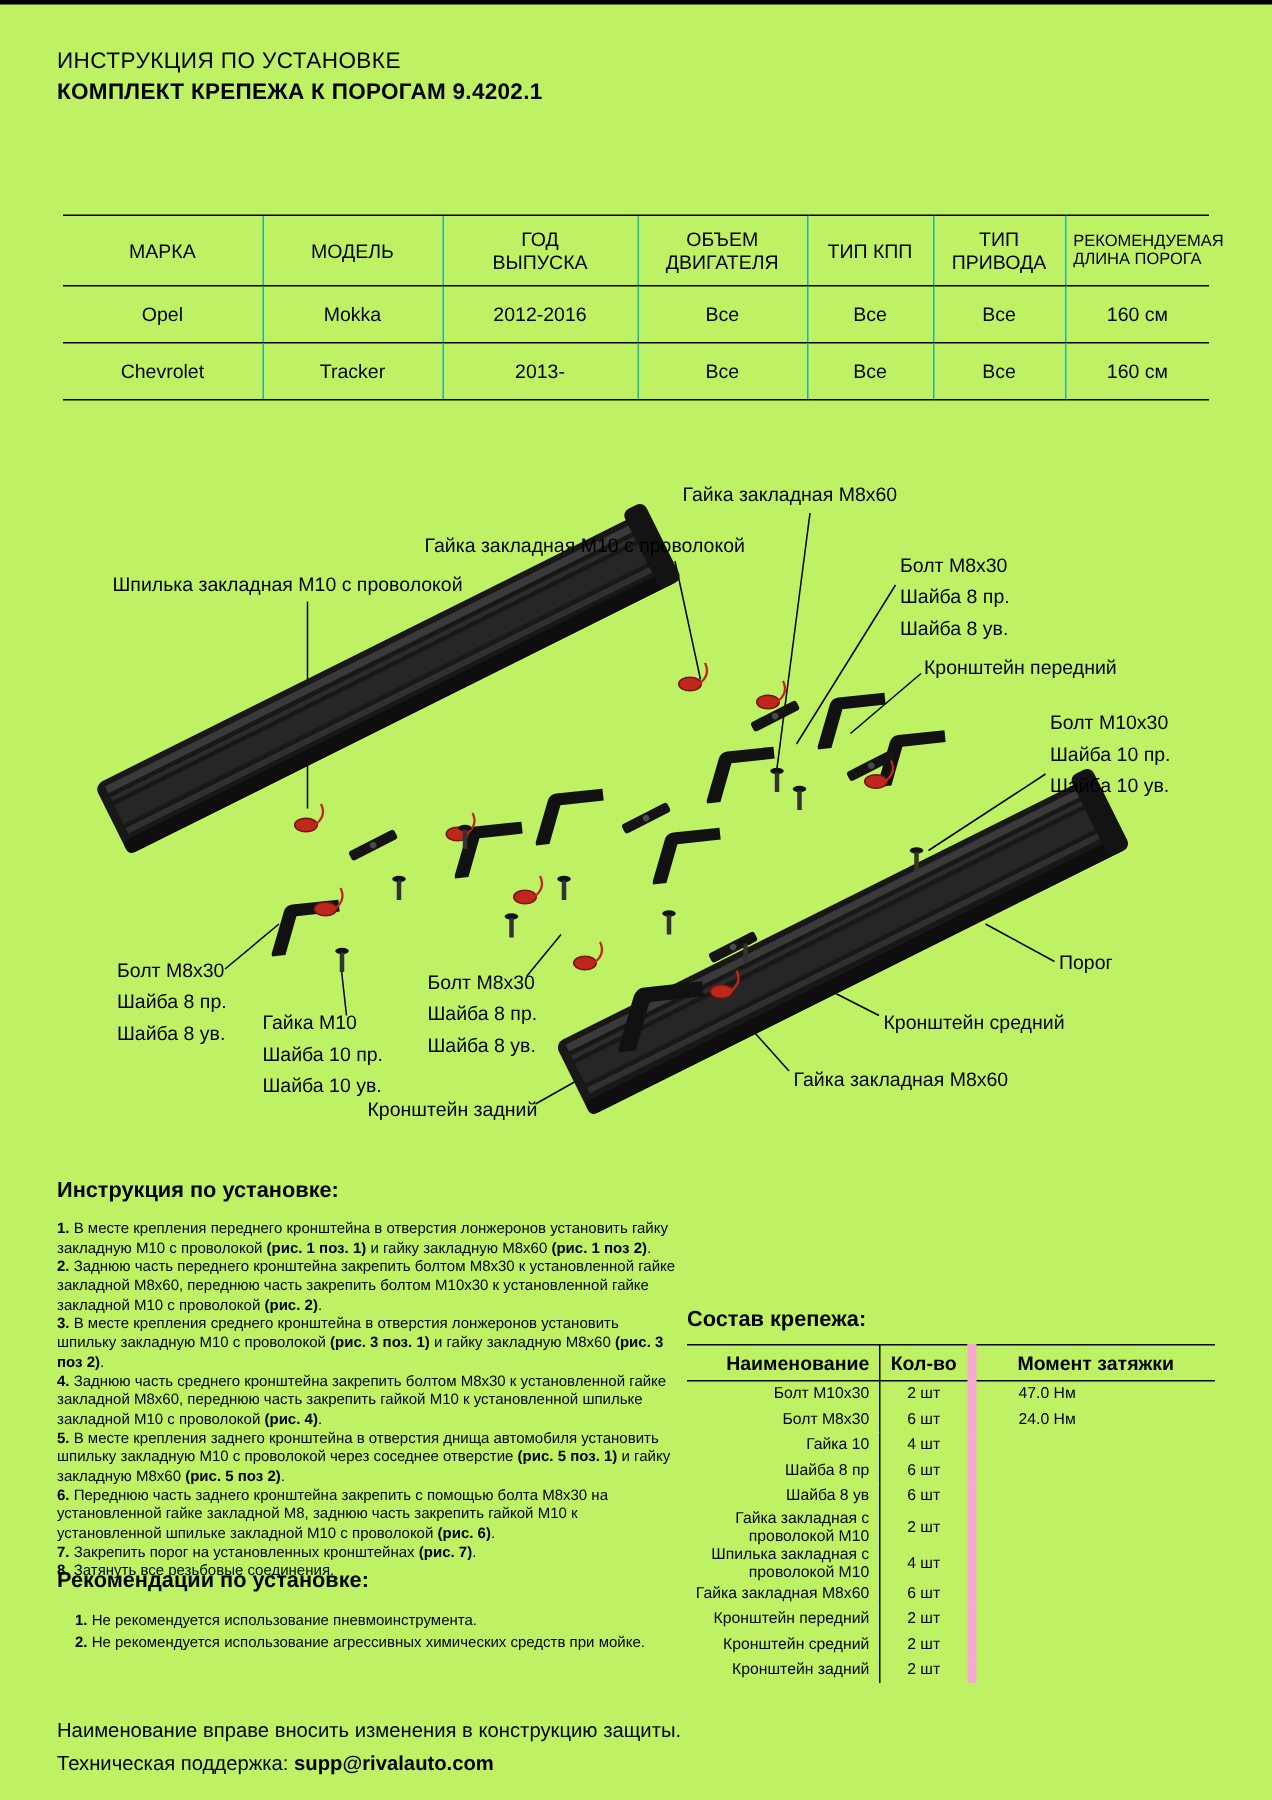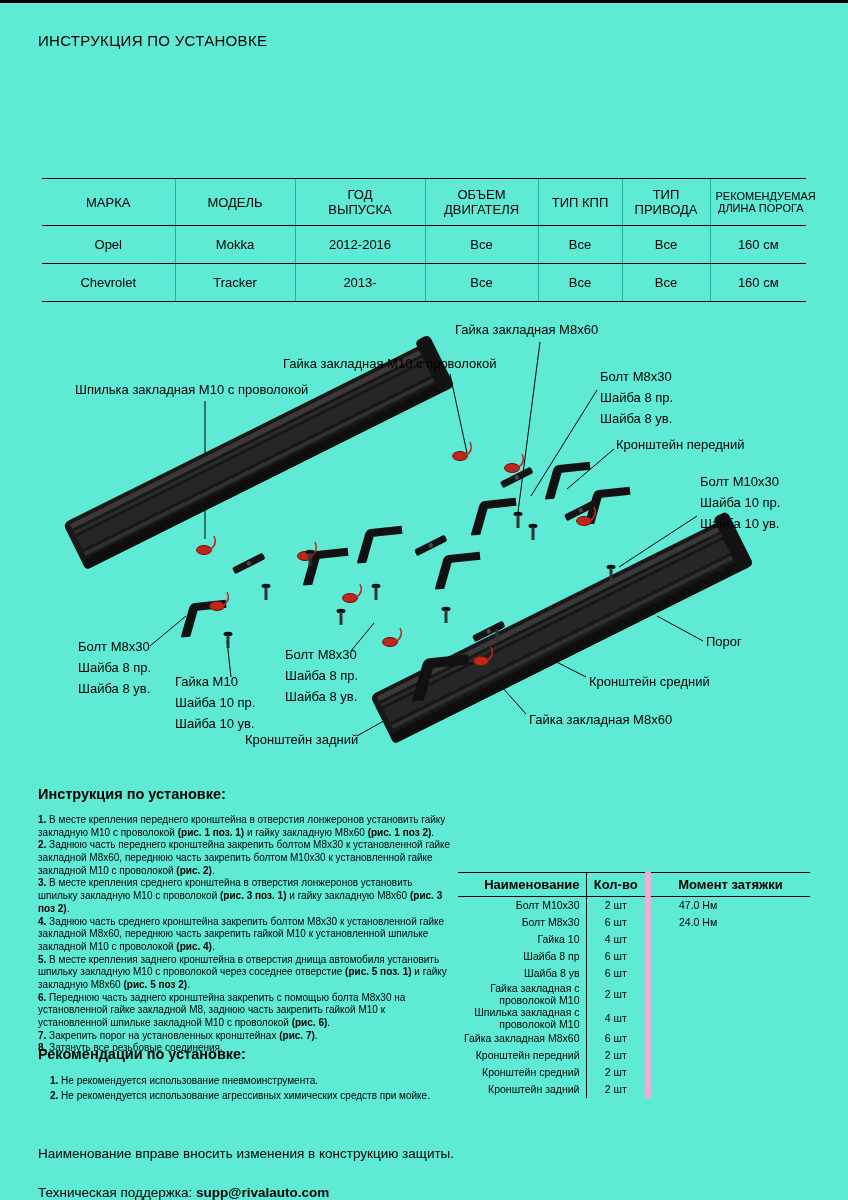--- a/index.html
+++ b/index.html
@@ -1,30 +1,30 @@
 <!DOCTYPE html>
 <html><head>
 <meta charset="utf-8">
 <style>
   * { margin:0; padding:0; box-sizing:border-box; }
   html,body { background:#ffffff; }
   body { width:848px; height:1200px; font-family:"Liberation Sans", sans-serif; color:#000; }
-  .page { position:relative; width:848px; height:1200px; background:#5eead4; overflow:hidden; }
+  .page { position:relative; width:848px; height:1200px; background:#bef264; overflow:hidden; }
   .top-bar { position:absolute; top:0; left:0; width:100%; height:3px; background:#000; }
 
   .header { position:absolute; left:38px; top:32px; }
   .title1 { font-size:15px; letter-spacing:.3px; }
   .title2 { font-size:15px; font-weight:bold; margin-top:4px; letter-spacing:.2px; }
 
-  table.fitment { position:absolute; left:42px; top:143px; width:764px; border-collapse:collapse; font-size:13px; table-layout:fixed;margin-top:35px; }
+  table.fitment { position:absolute; left:42px; top:143px; width:764px; border-collapse:collapse; font-size:13px; table-layout:fixed; }
   .fitment th, .fitment td { border-bottom:1px solid #000; text-align:center; vertical-align:middle; font-weight:normal; white-space:pre-line; }
   .fitment th { border-top:1px solid #000; height:47px; }
   .fitment td { height:38px; }
   .fitment th + th, .fitment td + td { border-left:1px solid #14b8a6; }
-  .fitment th.last-col { font-size:11px; text-align:center; padding-left:5px; }
+  .fitment th.last-col { font-size:11px; text-align:left; padding-left:5px; }
 
   .diagram { position:absolute; left:0; top:310px; width:848px; height:470px; }
   .diagram svg { position:absolute; left:0; top:0; }
   .callout { position:absolute; font-size:13px; line-height:1.6; white-space:pre-line; }
 
   .instructions { position:absolute; left:38px; top:786px; width:414px; }
   .instructions h3 { font-size:14.5px; font-weight:bold; margin-bottom:12px; }
   .step { font-size:10px; line-height:1.27; }
   .recommend { position:absolute; left:38px; top:1046px; width:414px; }
   .recommend h3 { font-size:14.5px; font-weight:bold; margin-bottom:12px; }
@@ -33,31 +33,32 @@
   .parts { position:absolute; left:458px; top:872px; width:352px; }
   .parts h3 { font-size:14.5px; font-weight:bold; margin-bottom:8px; }
   .parts table { width:100%; border-collapse:collapse; table-layout:fixed; }
   .parts th { font-size:13px; font-weight:bold; border-top:1px solid #000; border-bottom:1px solid #000; height:24px; text-align:center; }
   .parts td { font-size:10.5px; height:17px; vertical-align:middle; }
   .parts .c1 { border-right:1px solid #000; text-align:right; padding-right:6px; }
   .parts .c2 { border-right:6px solid #f9a8d4; text-align:center; }
   .parts td.c3 { text-align:left; padding-left:28px; }
 
   .footer { position:absolute; left:38px; top:1146px; font-size:13.5px; }
-  .footer .l2 { margin-top:24px; }
+  .footer .l2 { margin-top:7px; }
   .footer b { font-weight:bold; }
 </style>
 </head>
 <body>
 
 <div class="page">
   <div class="top-bar"></div>
 
   <div class="header">
     <div class="title1">ИНСТРУКЦИЯ ПО УСТАНОВКЕ</div>
+    <div class="title2">КОМПЛЕКТ КРЕПЕЖА К ПОРОГАМ 9.4202.1</div>
   </div>
 
   <table class="fitment">
     <colgroup>
       <col style="width:133px">
         <col style="width:120px">
         <col style="width:130px">
         <col style="width:113px">
         <col style="width:84px">
         <col style="width:88px">
@@ -293,20 +294,21 @@
     <p class="step"><b>8.</b> Затянуть все резьбовые соединения.</p>
   </div>
 
   <div class="recommend">
     <h3>Рекомендации по установке:</h3>
     <p class="rec-item"><b>1.</b> Не рекомендуется использование пневмоинструмента.</p>
     <p class="rec-item"><b>2.</b> Не рекомендуется использование агрессивных химических средств при мойке.</p>
   </div>
 
   <div class="parts">
+    <h3>Состав крепежа:</h3>
     <table>
       <colgroup>
           <col style="width:128px">
           <col style="width:62px">
           <col style="width:162px">
         </colgroup>
       <thead>
         <tr>
           <th class="c1">Наименование</th>
           <th class="c2">Кол-во</th>

